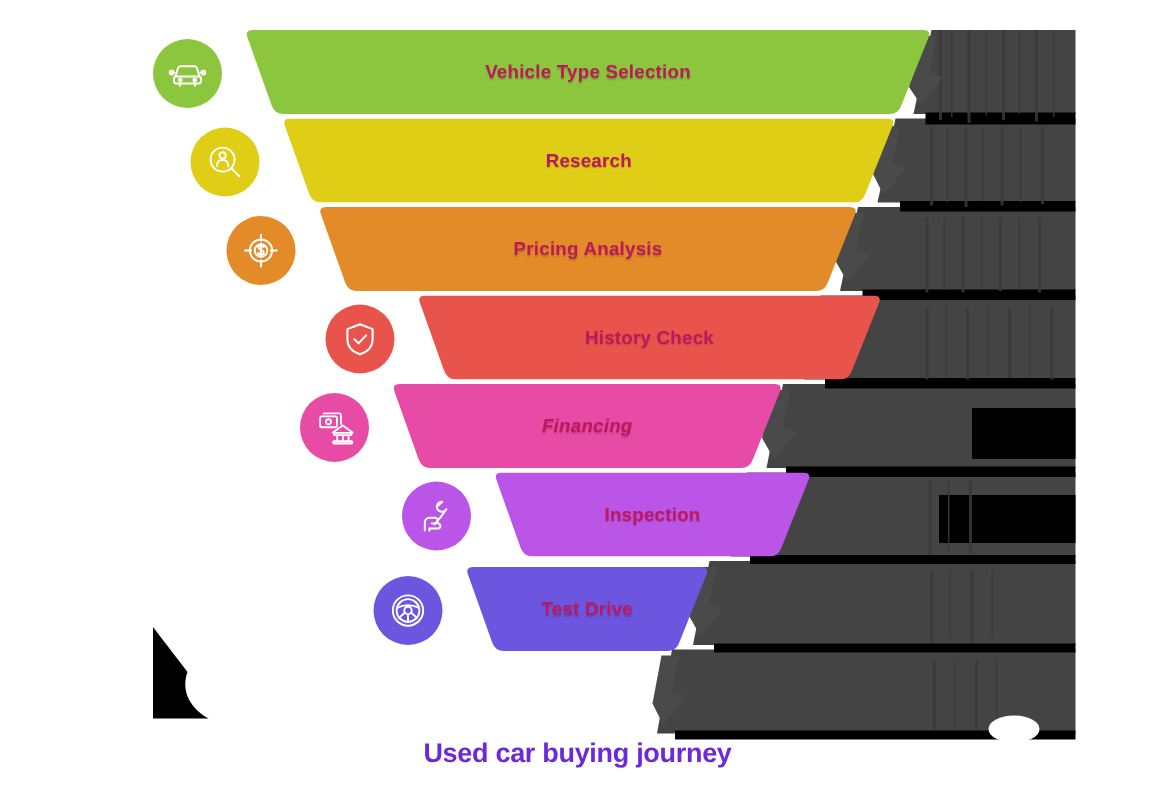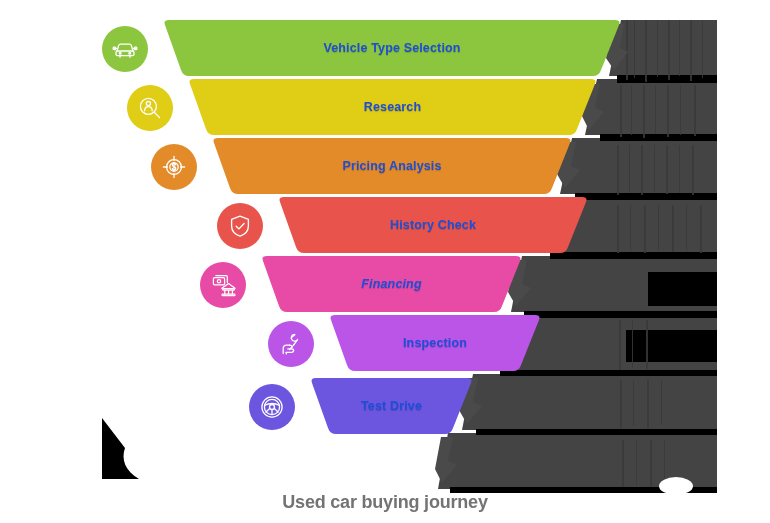--- a/index.html
+++ b/index.html
@@ -62,21 +62,21 @@
     left: 0; top: 0;
   }
   .bar-label {
     position: absolute;
     left: 0; top: 0;
     width: 100%;
     height: 56px;
     display: flex;
     align-items: center;
     justify-content: center;
-    color: #1d4ed8;
+    color: #be185d;
     font-size: 12.5px;
     font-weight: bold;
     letter-spacing: 0.15px;
     text-shadow: 0 1px 1px rgba(0,0,0,0.18);
     pointer-events: none;
     white-space: nowrap;
   }
 
   
   #left-arrow {
@@ -87,21 +87,21 @@
 
   
   #caption {
     position: absolute;
     left: 0;
     top: 492px;
     width: 770px;
     text-align: center;
     font-size: 18px;
     font-weight: bold;
-    color: #737373;
+    color: #6d28d9;
     letter-spacing: -0.2px;
   }
 </style>
 </head>
 <body>
 
 <div id="stage">
 
   <svg id="artifact" viewBox="0 0 770 523" width="770" height="523">
     <defs>

